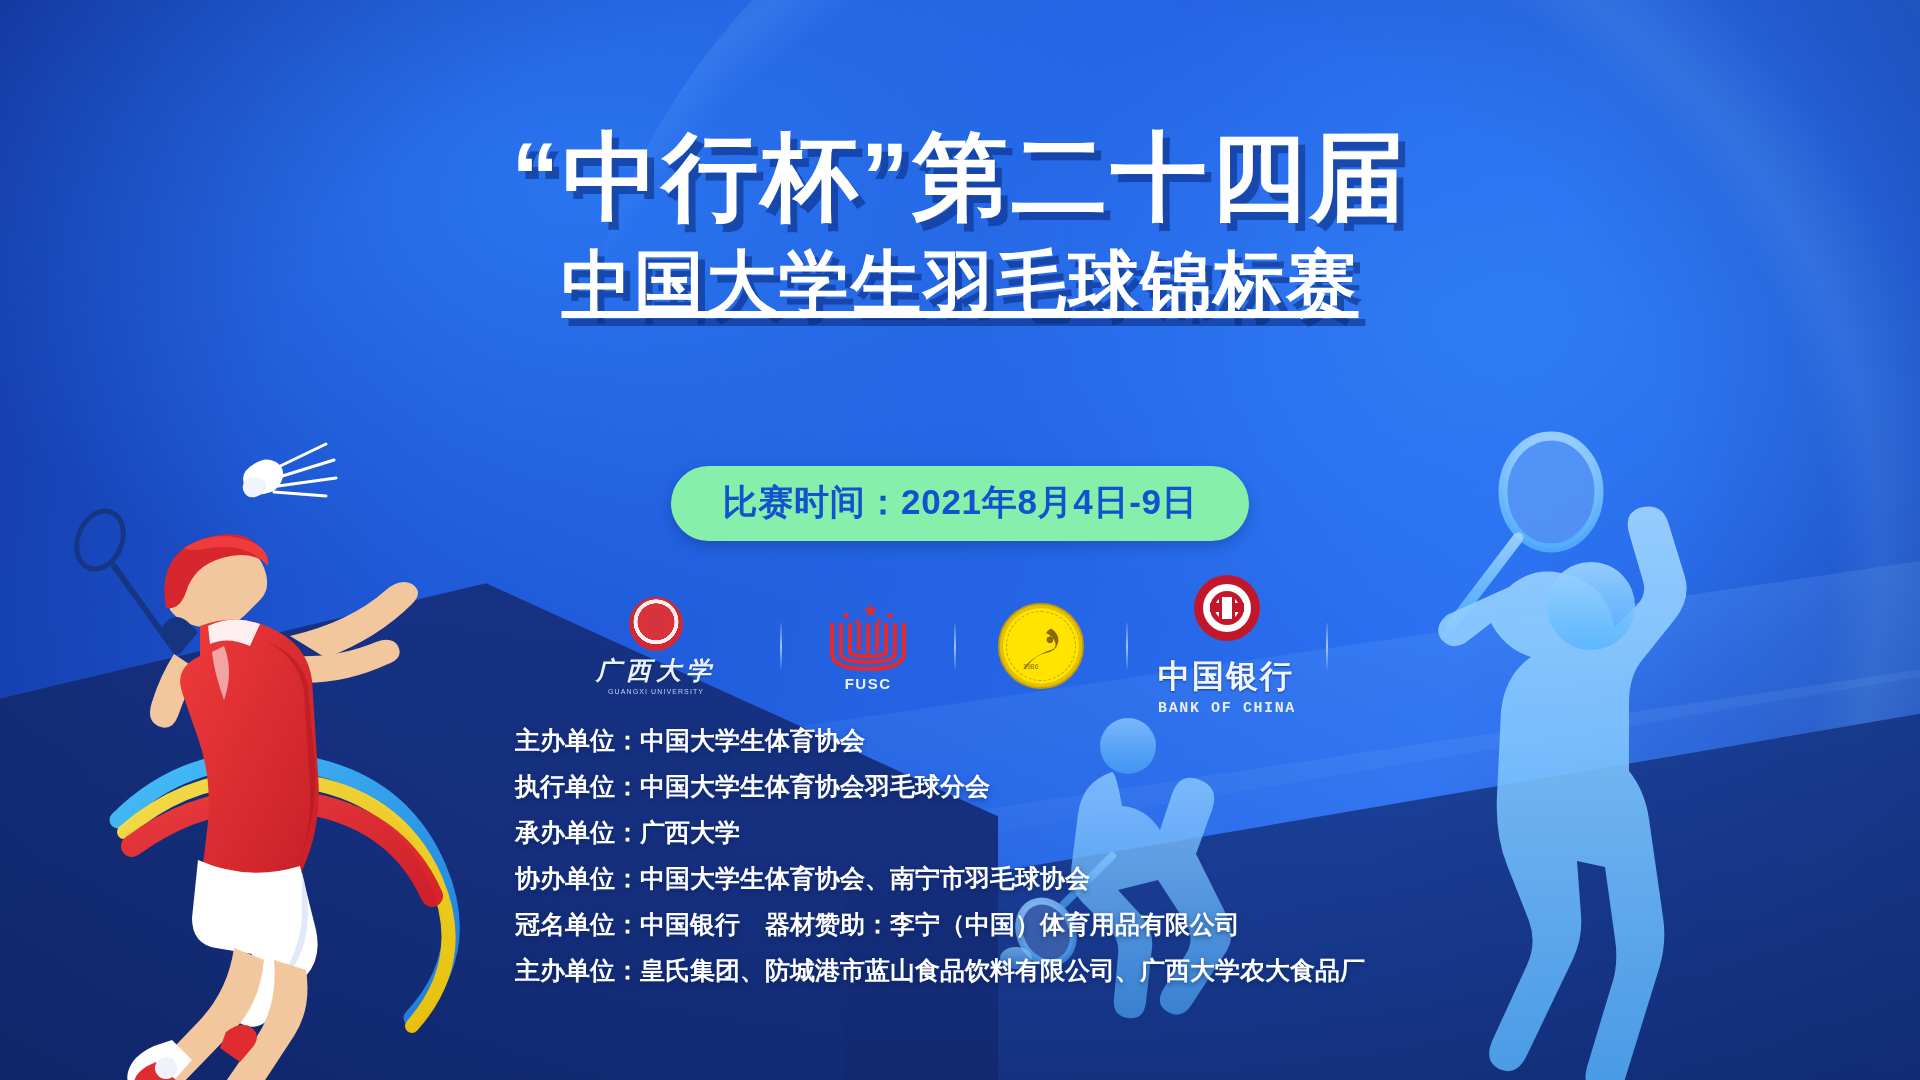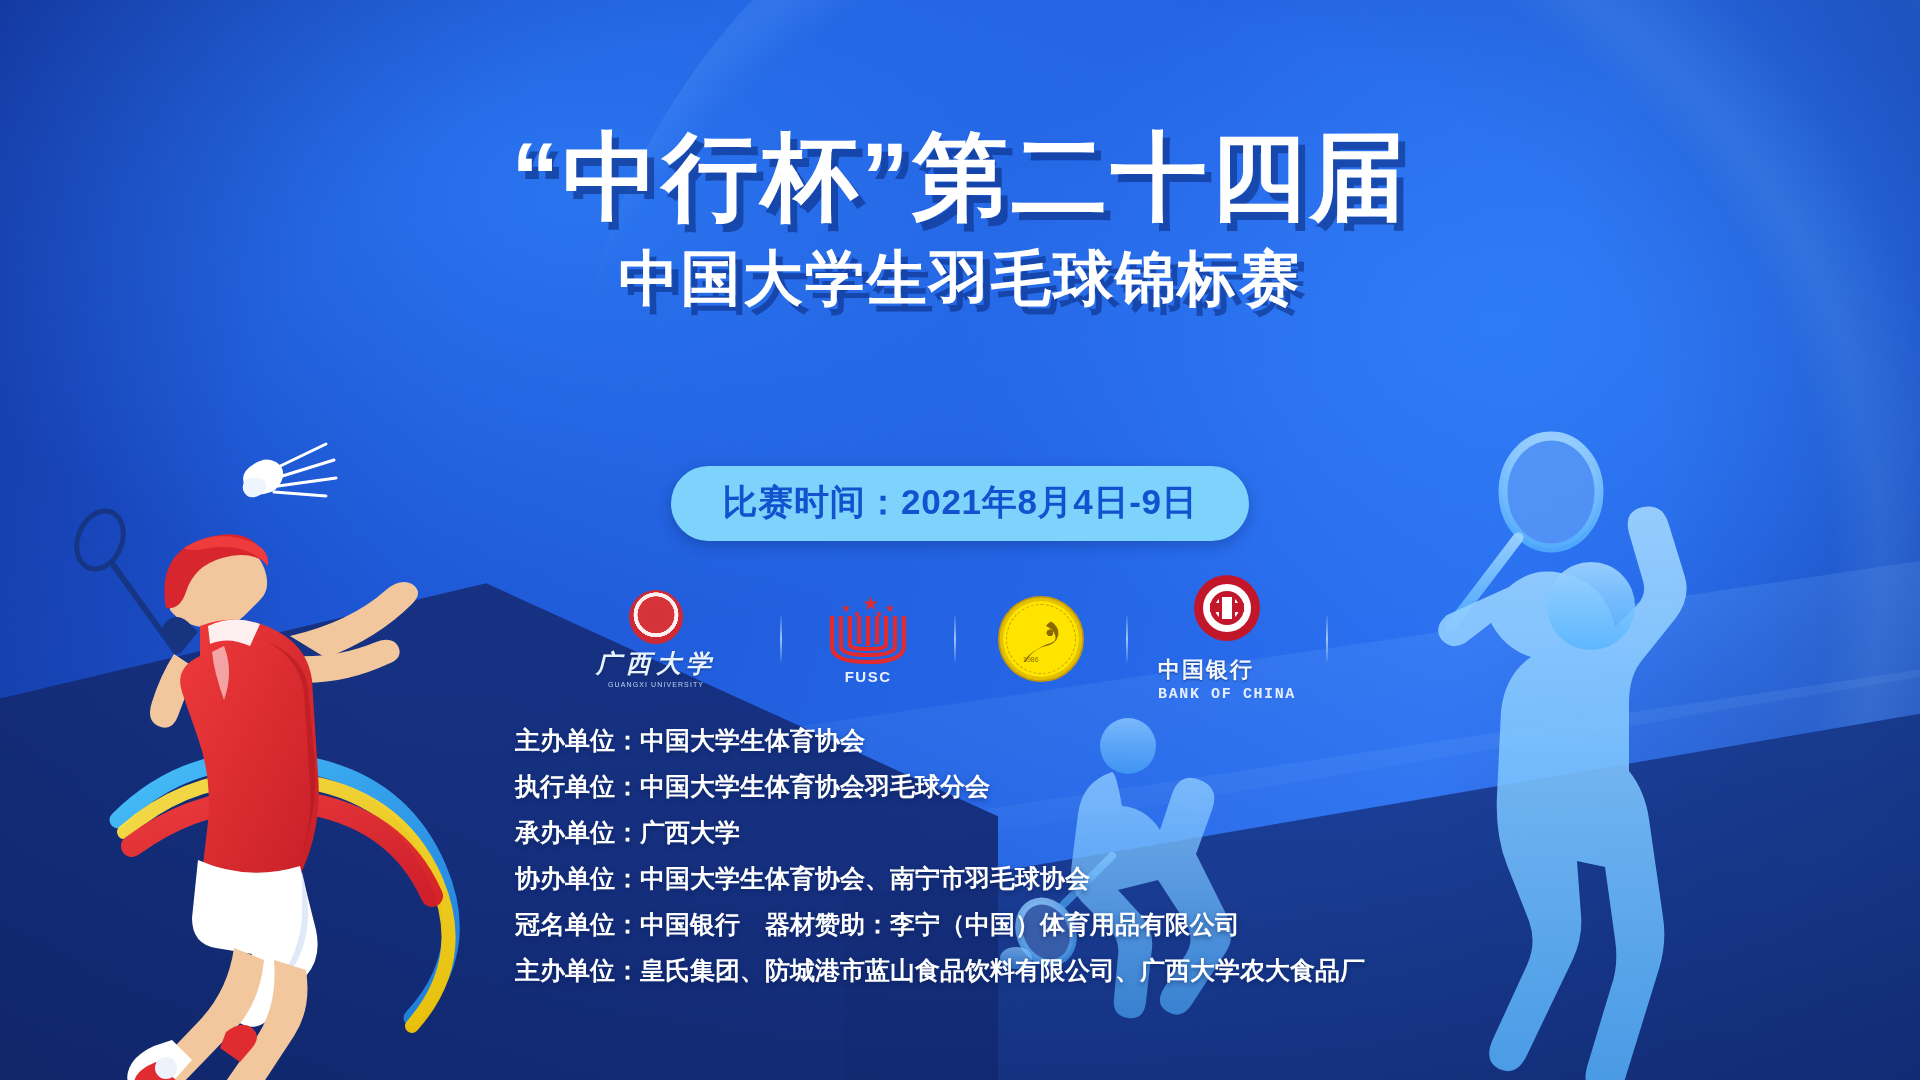--- a/index.html
+++ b/index.html
@@ -54,26 +54,26 @@
   .vignette{position:absolute;inset:0;background:radial-gradient(ellipse at 50% 42%, rgba(0,0,0,0) 52%, rgba(5,22,72,.30) 100%);}
 
   
   .titlewrap{position:absolute;left:0;right:0;top:128px;text-align:center;z-index:6;}
   .title-line{
     color:#ffffff;font-weight:bold;letter-spacing:.035em;line-height:1.02;
     text-shadow:7px 8px 0 rgba(10,40,120,.55);
     white-space:nowrap;
   }
   .t1{font-size:96px;}
-  .t2{font-size:60px;margin-top:22px;}
+  .t2{font-size:70px;margin-top:22px;text-decoration:underline;}
 
   
   .pillwrap{position:absolute;left:0;right:0;top:466px;text-align:center;z-index:6;}
   .pill{
-    display:inline-block;background:#7dd3fc;color:#1352cf;
+    display:inline-block;background:#86efac;color:#1352cf;
     font-size:35px;font-weight:bold;letter-spacing:.02em;
     padding:13px 52px 15px;border-radius:40px;
     box-shadow:0 5px 14px rgba(7,30,90,.28);
   }
 
   
   .logorow{
     position:absolute;left:0;right:0;top:575px;z-index:6;
     display:flex;align-items:center;justify-content:center;gap:0px;
   }
@@ -112,21 +112,21 @@
 
   
   .boc{display:flex;align-items:center;gap:14px;}
   .boc-mark{width:66px;height:66px;border-radius:50%;background:#c2172b;position:relative;display:flex;align-items:center;justify-content:center;}
   .boc-mark:before{content:"";position:absolute;width:48px;height:48px;border-radius:50%;background:#ffffff;}
   .boc-mark:after{content:"";position:absolute;width:34px;height:34px;border-radius:50%;border:5px solid #c2172b;box-sizing:border-box;}
   .boc-sq{position:absolute;width:16px;height:28px;background:#c2172b;z-index:2;}
   .boc-sq b{position:absolute;left:-9px;top:9px;width:34px;height:9px;background:#c2172b;display:block;}
   .boc-sq i{position:absolute;left:3px;top:3px;width:10px;height:22px;background:#ffffff;display:block;}
   .boc-txt{display:flex;flex-direction:column;}
-  .boc-cn{font-size:22px;font-weight:bold;color:#f2f7ff;letter-spacing:2px;font-family:"Liberation Serif","DejaVu Serif",serif;text-shadow:0 1px 2px rgba(0,25,85,.6);}
+  .boc-cn{font-size:32px;font-weight:bold;color:#f2f7ff;letter-spacing:2px;font-family:"Liberation Serif","DejaVu Serif",serif;text-shadow:0 1px 2px rgba(0,25,85,.6);}
   .boc-en{font-size:15px;font-weight:bold;color:#e4eeff;letter-spacing:1.6px;margin-top:1px;font-family:Liberation Mono, monospace;}
 
   
   .lining{width:170px;display:flex;flex-direction:column;align-items:center;}
   .ln-mark{width:132px;height:44px;position:relative;}
   .ln-txt{font-size:25px;font-weight:bold;font-style:italic;color:#ec1c24;letter-spacing:2px;margin-top:-2px;
           -webkit-text-stroke:1px rgba(255,255,255,.45);}
 
   
   .credits{position:absolute;left:515px;top:728px;z-index:6;}

